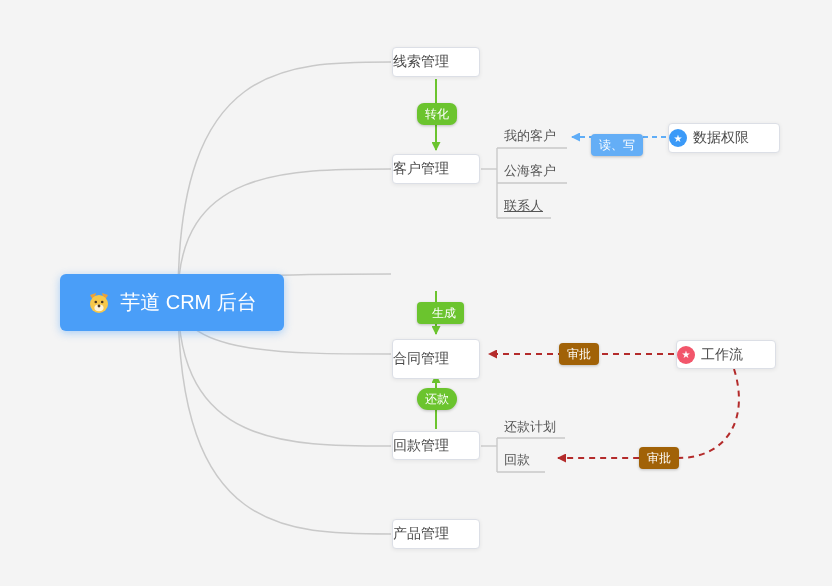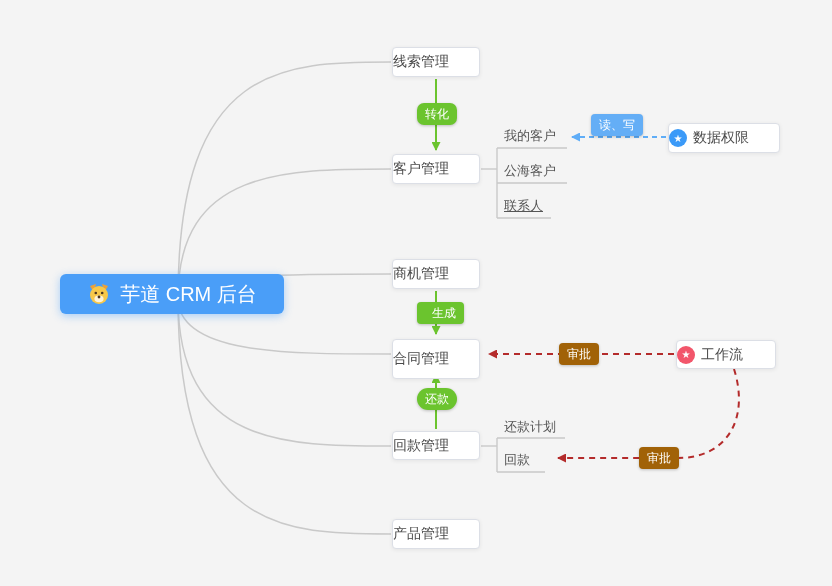--- a/index.html
+++ b/index.html
@@ -20,21 +20,21 @@
   #node-lead        { left:392px; top:47px;  width:88px;  height:30px; }
   #node-customer    { left:392px; top:154px; width:88px;  height:30px; }
   #node-opportunity { left:392px; top:259px; width:88px;  height:30px; }
   #node-contract    { left:392px; top:339px; width:88px;  height:40px; }
   #node-receivable  { left:392px; top:431px; width:88px;  height:29px; }
   #node-product     { left:392px; top:519px; width:88px;  height:30px; }
   #node-permission  { left:668px; top:123px; width:112px; height:30px; }
   #node-workflow    { left:676px; top:340px; width:100px; height:29px; }
 
   .root {
-    position:absolute; left:60px; top:274px; width:224px; height:40px;
+    position:absolute; left:60px; top:274px; width:224px; height:57px;
     display:flex; align-items:center; justify-content:center; gap:9px;
     background:#4a9ef8; border-radius:6px; color:#fff; font-size:20px;
     box-shadow:0 2px 8px rgba(74,158,248,.45); white-space:nowrap;
   }
   .root .dog { display:inline-flex; }
 
   .child { position:absolute; font-size:13px; color:#555; line-height:16px; white-space:nowrap; }
   #child-my        { left:504px; top:128px; }
   #child-public    { left:504px; top:163px; }
   #child-contact   { left:504px; top:198px;text-decoration:underline; }
@@ -45,21 +45,21 @@
     position:absolute; display:inline-flex; align-items:center; justify-content:center;
     padding:3px 8px; border-radius:4px; color:#fff; font-size:12px; line-height:16px;
     box-shadow:0 1px 3px rgba(0,0,0,.22); white-space:nowrap;
   }
   .badge.green { background:#6bc42e; }
   .badge.blue  { background:#64aef6; }
   .badge.red   { background:#a16207; }
   #badge-convert  { left:417px; top:103px;border-radius:7px; }
   #badge-generate { left:417px; top:302px;padding-left:15px; }
   #badge-repay    { left:417px; top:388px;border-radius:11px; }
-  #badge-readwrite{ left:591px; top:114px; }
+  #badge-readwrite{ left:591px; top:134px; }
   #badge-approve1 { left:559px; top:343px; }
   #badge-approve2 { left:639px; top:447px; }
 
   .icon-circle {
     display:inline-flex; align-items:center; justify-content:center;
     width:18px; height:18px; border-radius:50%; color:#fff; font-size:10px; flex:0 0 auto;
   }
   .icon-circle.blue { background:#3b9af8; }
   .icon-circle.pink { background:#f2566b; }
 </style>
@@ -132,23 +132,20 @@
     </span>
     <span>芋道 CRM 后台</span>
   </div>
 
   <div class="box" id="node-lead">
     <span>线索管理</span>
   </div>
   <div class="box" id="node-customer">
     <span>客户管理</span>
   </div>
-  <div class="box" id="node-opportunity">
-    <span>商机管理</span>
-  </div>
   <div class="box" id="node-contract">
     <span>合同管理</span>
   </div>
   <div class="box" id="node-receivable">
     <span>回款管理</span>
   </div>
   <div class="box" id="node-product">
     <span>产品管理</span>
   </div>
 

